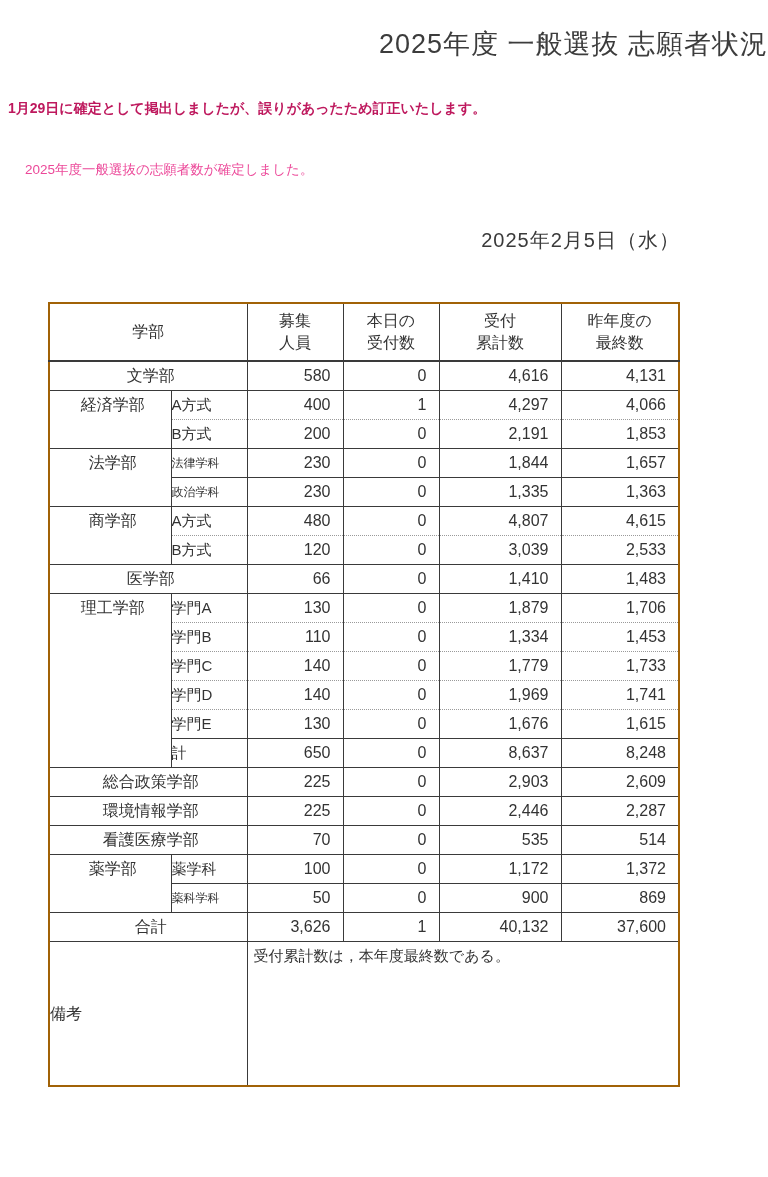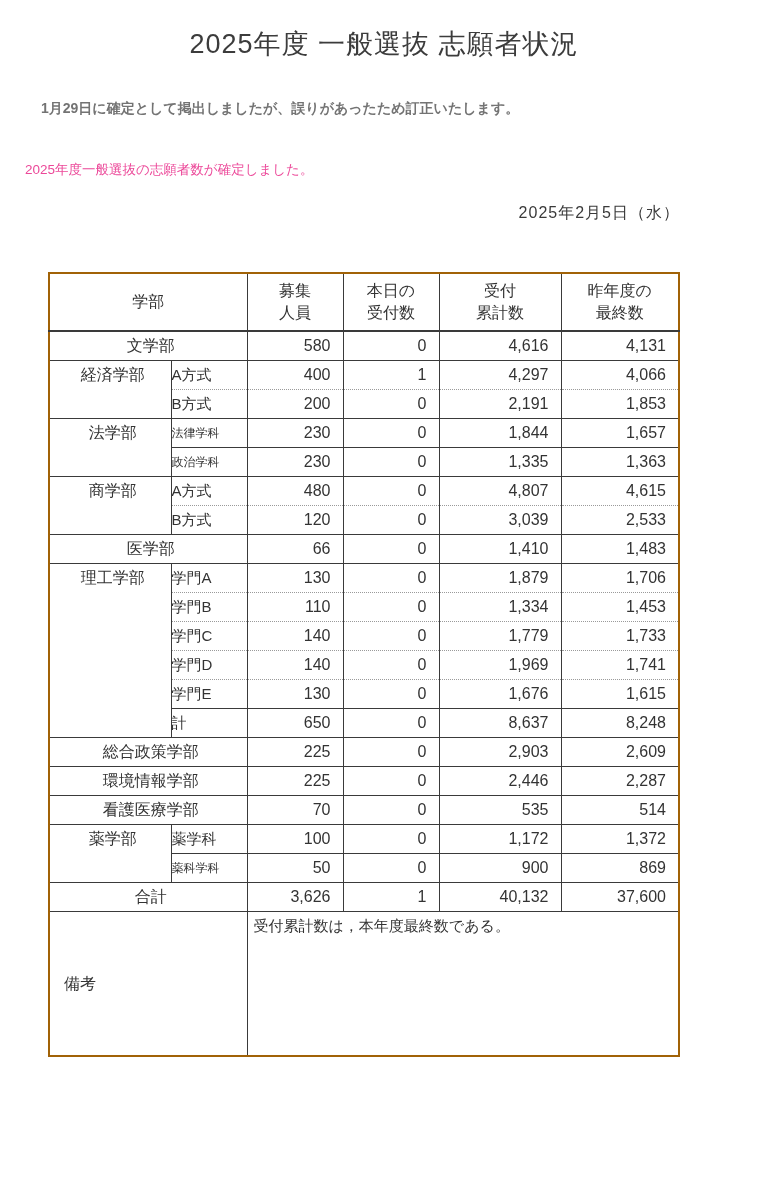--- a/index.html
+++ b/index.html
@@ -9,56 +9,56 @@
     width: 768px;
     min-height: 1177px;
     font-family: "Liberation Sans", sans-serif;
     color: #333333;
     -webkit-font-smoothing: antialiased;
   }
   main { display: block; width: 768px; }
 
   .page-title {
     margin: 26px 0 0 0;
-    text-align: center;
+    text-align: right;
     font-size: 27px;
     font-weight: 400;
     color: #3c3c3c;
     letter-spacing: 1px;
   }
 
   .banner {
     margin: 33px 25px 0 25px;
     height: 34px;
     line-height: 34px;
     background: #6b6b6b;
     color: #ffffff;
     text-align: center;
     font-size: 15px;
     font-weight: bold;
     letter-spacing: 1px;
   }
 
   .notice-bold {
-    margin: 38px 25px 0 41px;
+    margin: 38px 25px 0 8px;
     font-size: 14px;
     font-weight: bold;
-    color: #737373;
+    color: #be185d;
   }
   .notice {
     margin: 43px 25px 0 25px;
     font-size: 13.5px;
     font-weight: normal;
     color: #ec4899;
   }
 
   .dateline {
-    margin: 24px 88px 0 0;
+    margin: 48px 88px 0 0;
     text-align: right;
-    font-size: 16px;
+    font-size: 20px;
     color: #3a3a3a;
     letter-spacing: 1px;
   }
 
   table.apps {
     border-collapse: collapse;
     table-layout: fixed;
     width: 630px;
     margin: 48px 0 28px 48px;
     border: 2px solid #a16207;
@@ -112,21 +112,21 @@
   .apps td.num {
     text-align: right;
     padding-right: 12px;
     font-size: 16px;
   }
 
   .apps td.remarks-label {
     height: 140px;
     vertical-align: middle;
     text-align: left;
-    padding-left: 14px;
+    padding-left: 0;
     line-height: 1.2;
   }
   .apps td.remarks-note {
     height: 140px;
     vertical-align: top;
     text-align: left;
     padding: 3px 8px 0 6px;
     font-size: 15px;
     line-height: 1.4;
     white-space: normal;

